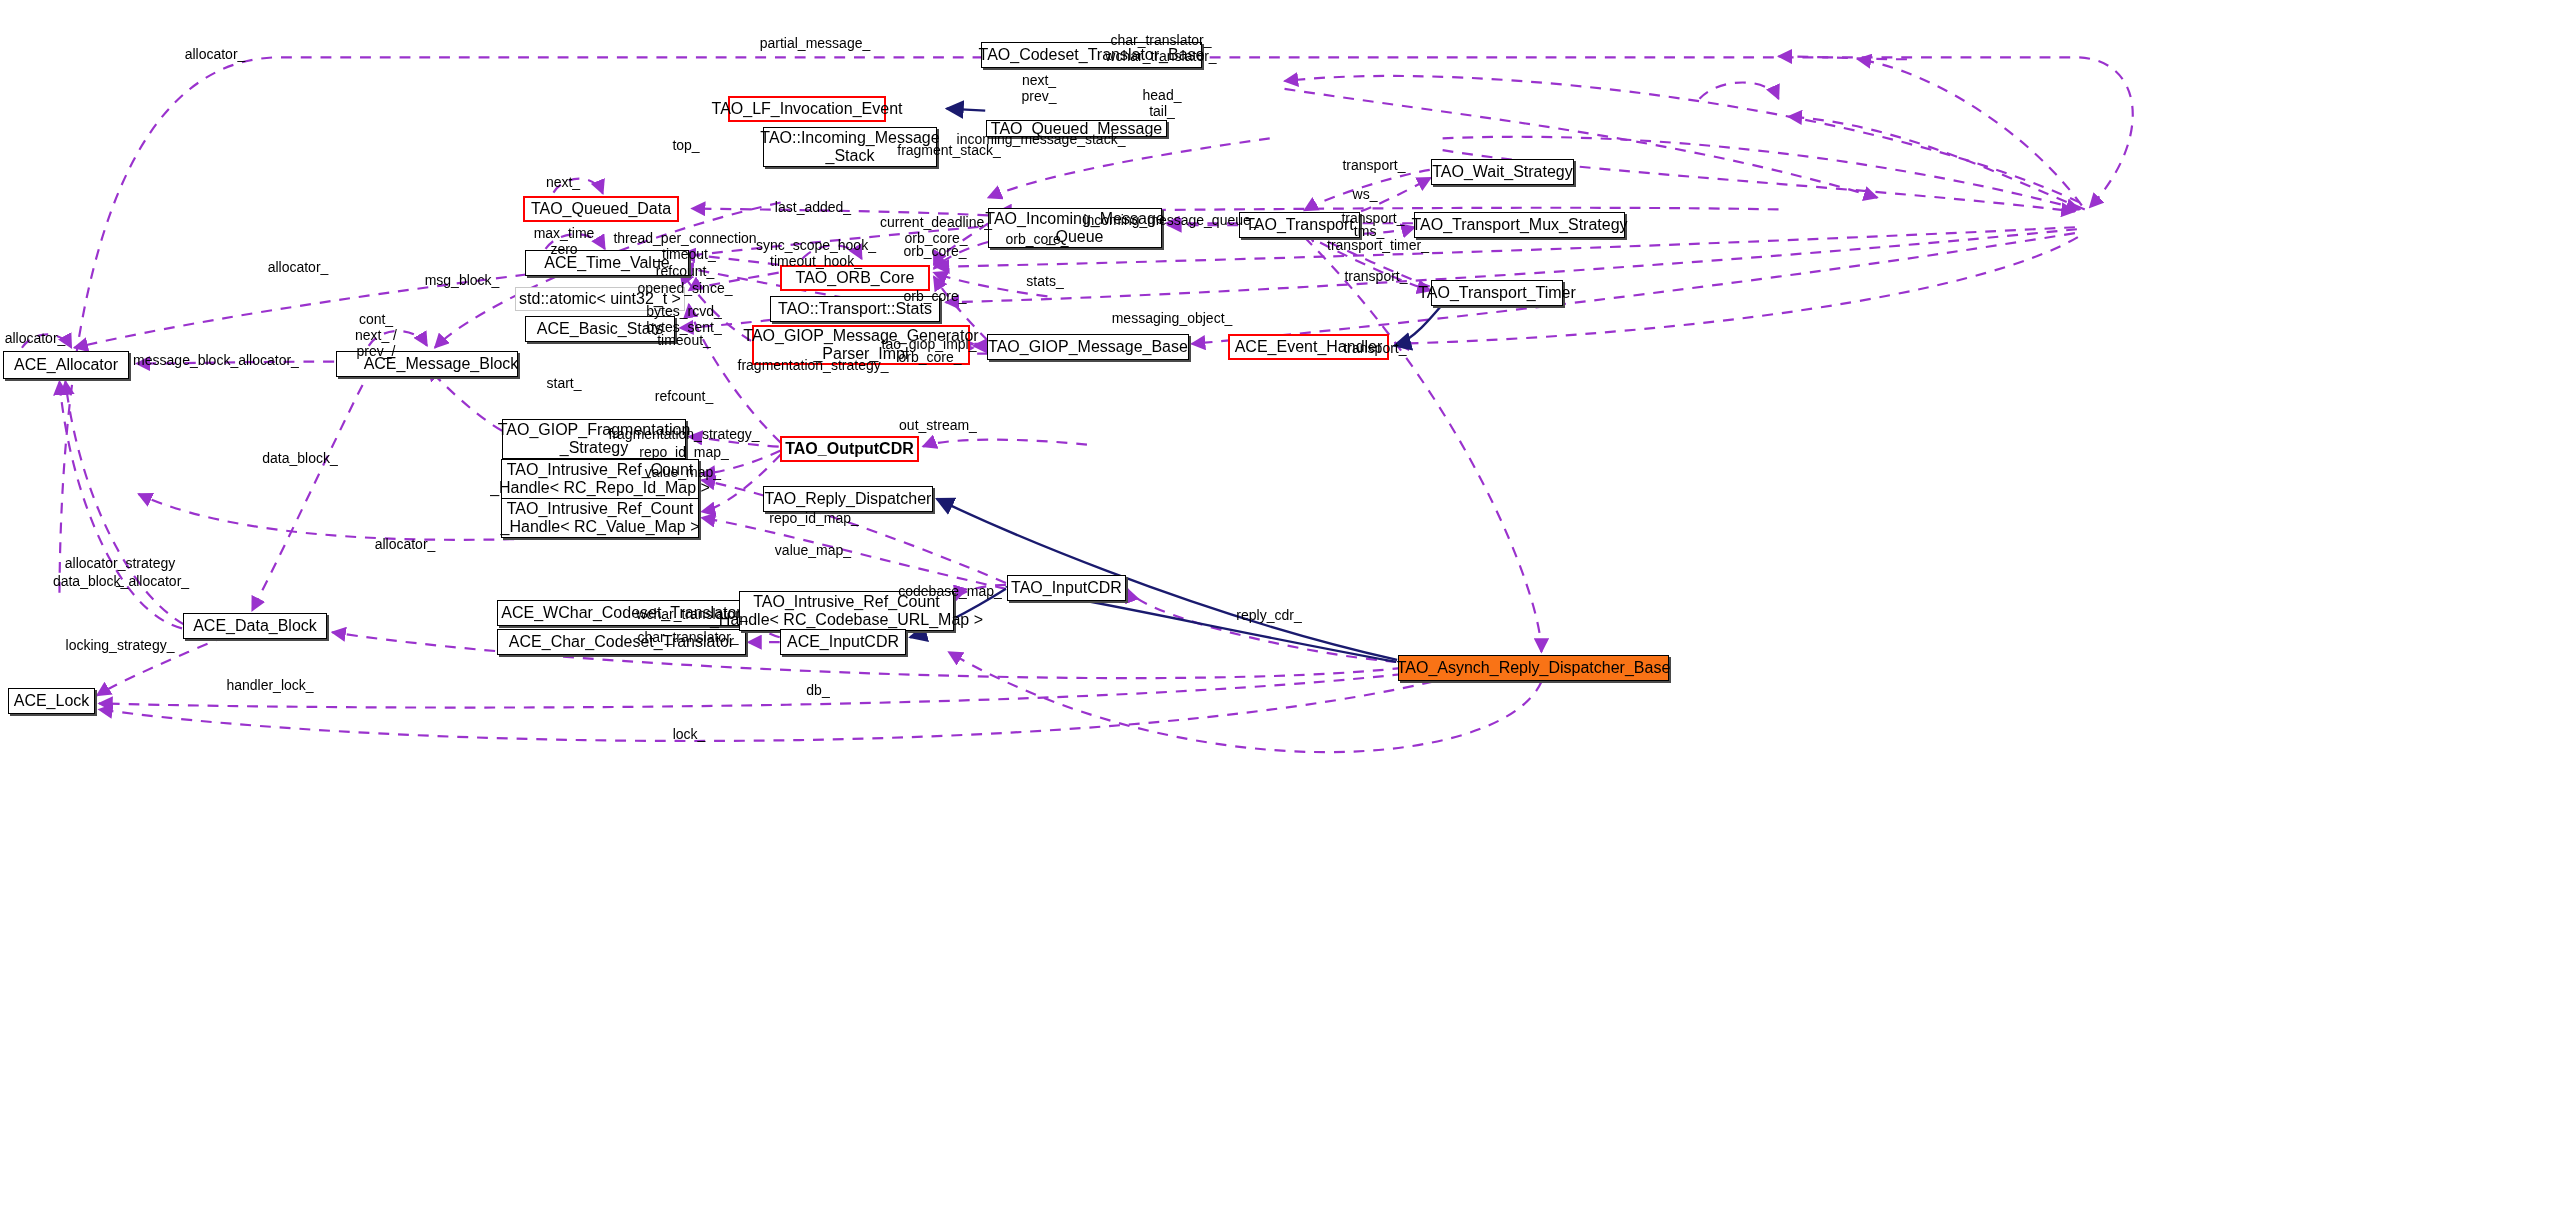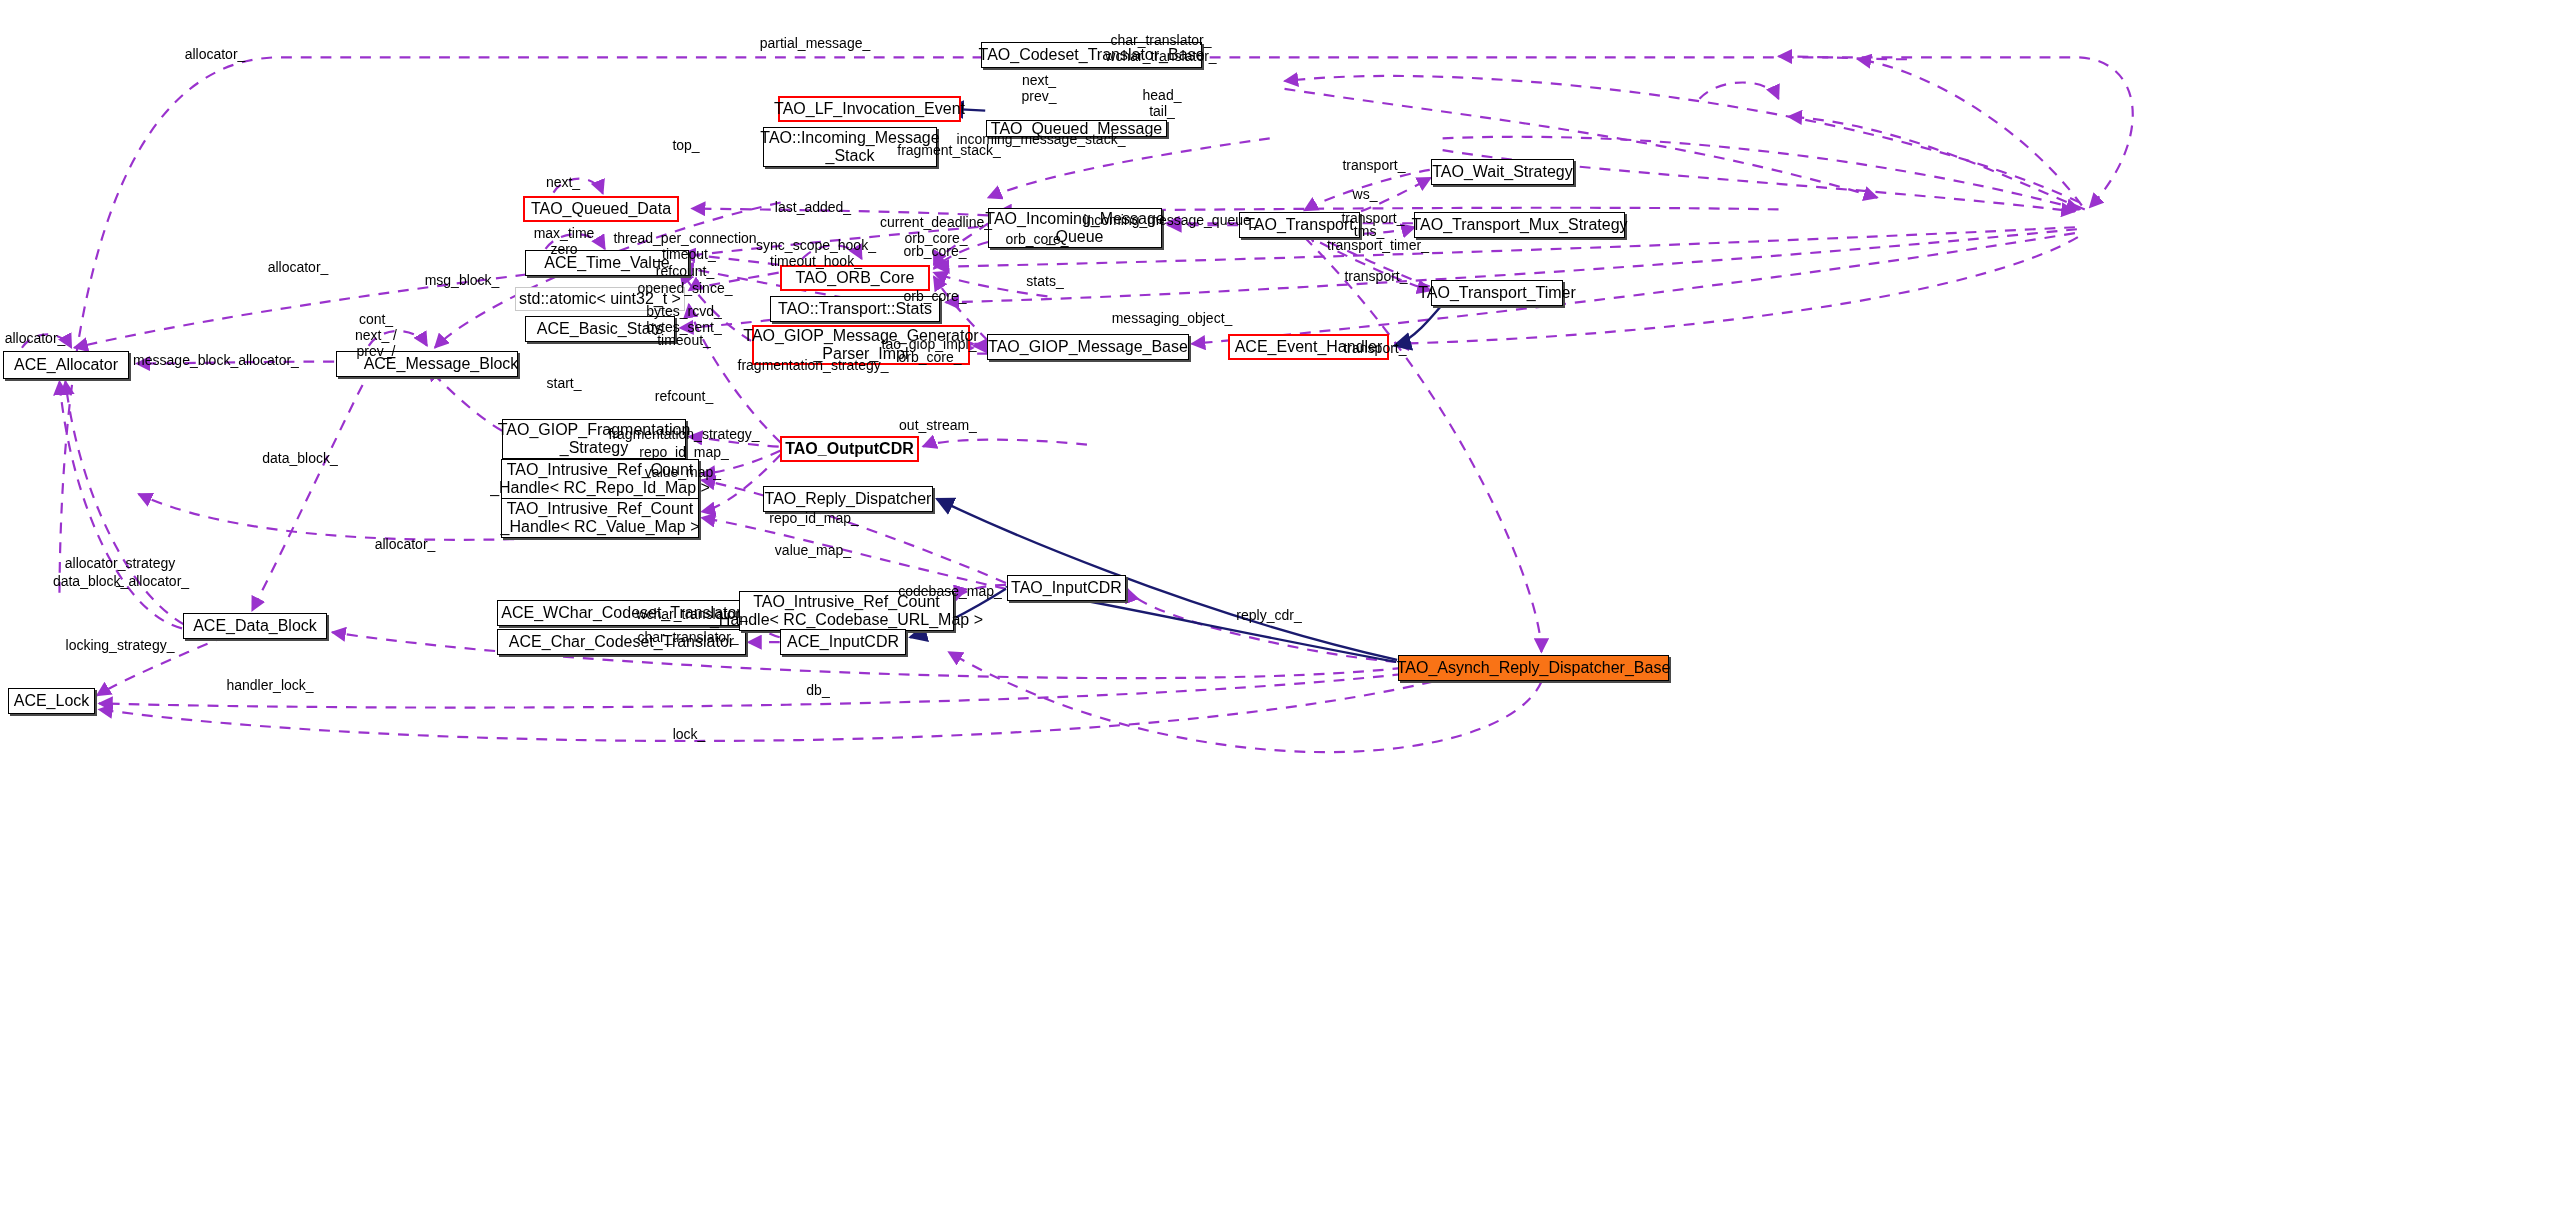--- a/index.html
+++ b/index.html
@@ -213,21 +213,21 @@
 _Handle&lt; RC_Repo_Id_Map &gt;</span></div>
       <div class="node" style="left: 501px; top: 498px; width: 198px; height: 40px;"><span>TAO_Intrusive_Ref_Count
 _Handle&lt; RC_Value_Map &gt;</span></div>
       <div class="node" style="left: 497px; top: 600px; width: 249px; height: 26px;"><span>ACE_WChar_Codeset_Translator</span></div>
       <div class="node" style="left: 497px; top: 629px; width: 249px; height: 26px;"><span>ACE_Char_Codeset_Translator</span></div>
       <div class="node" style="left: 739px; top: 591px; width: 215px; height: 40px;"><span>TAO_Intrusive_Ref_Count
 _Handle&lt; RC_Codebase_URL_Map &gt;</span></div>
       <div class="node" style="left: 780px; top: 629px; width: 126px; height: 26px;"><span>ACE_InputCDR</span></div>
       <div class="node" style="left: 763px; top: 127px; width: 174px; height: 40px;"><span>TAO::Incoming_Message
 _Stack</span></div>
-      <div class="node red" style="left: 778px; top: 96px; width: 183px; height: 26px;"><span>TAO_LF_Invocation_Event</span></div>
+      <div class="node red" style="left: 728px; top: 96px; width: 158px; height: 26px;"><span>TAO_LF_Invocation_Event</span></div>
       <div class="node red" style="left: 780px; top: 265px; width: 150px; height: 26px;"><span>TAO_ORB_Core</span></div>
       <div class="node" style="left: 770px; top: 296px; width: 170px; height: 26px;"><span>TAO::Transport::Stats</span></div>
       <div class="node red" style="left: 752px; top: 325px; width: 218px; height: 40px;"><span>TAO_GIOP_Message_Generator
 _Parser_Impl</span></div>
       <div class="node red" style="left: 780px; top: 436px; width: 139px; height: 26px; font-weight: bold;"><span>TAO_OutputCDR</span></div>
       <div class="node" style="left: 763px; top: 486px; width: 170px; height: 26px;"><span>TAO_Reply_Dispatcher</span></div>
       <div class="node" style="left: 1007px; top: 575px; width: 119px; height: 26px;"><span>TAO_InputCDR</span></div>
       <div class="node" style="left: 986px; top: 120px; width: 181px; height: 17px;"><span>TAO_Queued_Message</span></div>
       <div class="node" style="left: 981px; top: 42px; width: 221px; height: 26px;"><span>TAO_Codeset_Translator_Base</span></div>
       <div class="node" style="left: 988px; top: 208px; width: 174px; height: 40px;"><span>TAO_Incoming_Message

